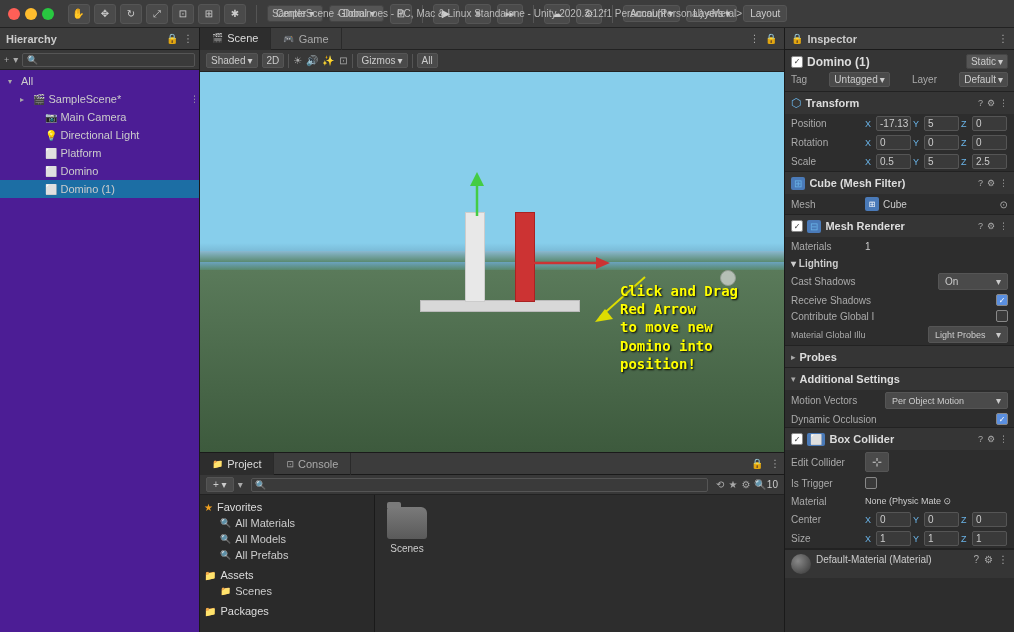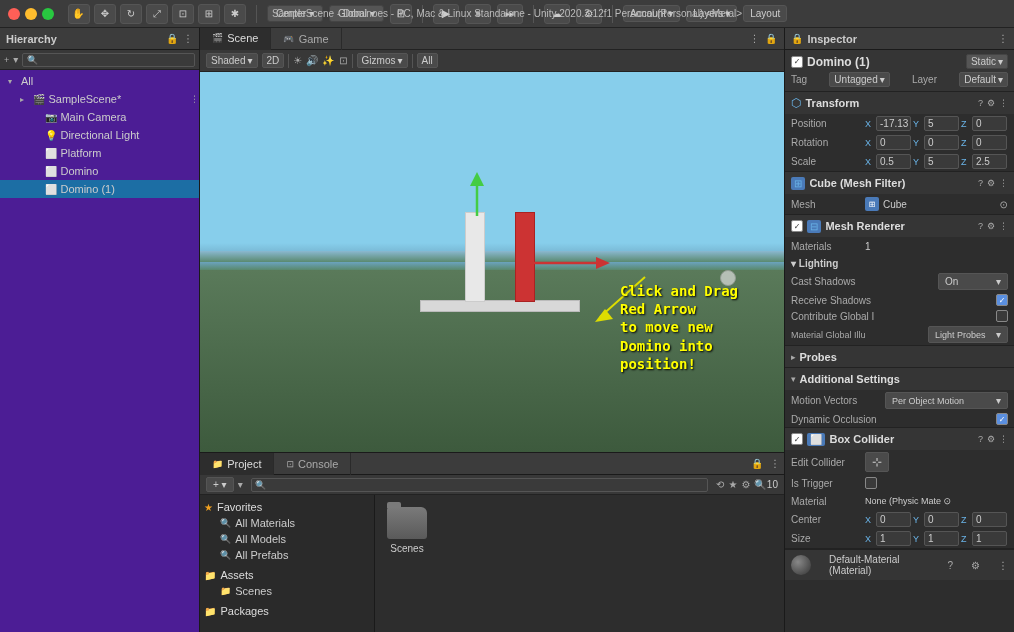--- a/index.html
+++ b/index.html
@@ -119,21 +119,21 @@
     .lighting-subsection { padding: 0 6px; }
     .lighting-sub-header { font-size: 10px; color: #ccc; font-weight: 600; padding: 3px 0 2px 0; }
     .lighting-row { display: flex; align-items: center; padding: 2px 0; gap: 4px; min-height: 16px; }
     .lighting-label { font-size: 10px; color: #aaa; flex: 1; }
     .check-box { width: 12px; height: 12px; border: 1px solid #888; background: #3a3a3a; border-radius: 2px; cursor: pointer; display: flex; align-items: center; justify-content: center; }
     .check-box.checked { background: #5a8fe0; }
     .check-mark { color: #fff; font-size: 8px; }
     .probes-header { height: 22px; background: #353535; display: flex; align-items: center; padding: 0 6px; cursor: pointer; gap: 4px; border-bottom: 1px solid #222; }
     .collider-row { display: flex; align-items: center; padding: 2px 6px; gap: 4px; }
     .edit-collider-btn { background: #4a4a4a; border: 1px solid #555; color: #ccc; font-size: 10px; padding: 2px 6px; border-radius: 2px; cursor: pointer; display: flex; align-items: center; gap: 4px; }
-    .material-row-bottom { display: flex; align-items: center; padding: 4px 6px; gap: 18px; border-top: 1px solid #222; background: #353535; }
+    .material-row-bottom { display: flex; align-items: flex-start; padding: 4px 6px; gap: 5px; border-top: 1px solid #222; background: #353535; }
     .material-sphere { width: 20px; height: 20px; border-radius: 50%; background: radial-gradient(circle at 35% 35%, #888, #333); }
     .material-label { font-size: 10px; color: #ccc; flex: 1; }
 
     
     ::-webkit-scrollbar { width: 6px; height: 6px; }
     ::-webkit-scrollbar-track { background: #2a2a2a; }
     ::-webkit-scrollbar-thumb { background: #555; border-radius: 3px; }
   </style>
 </head>
 <body>

